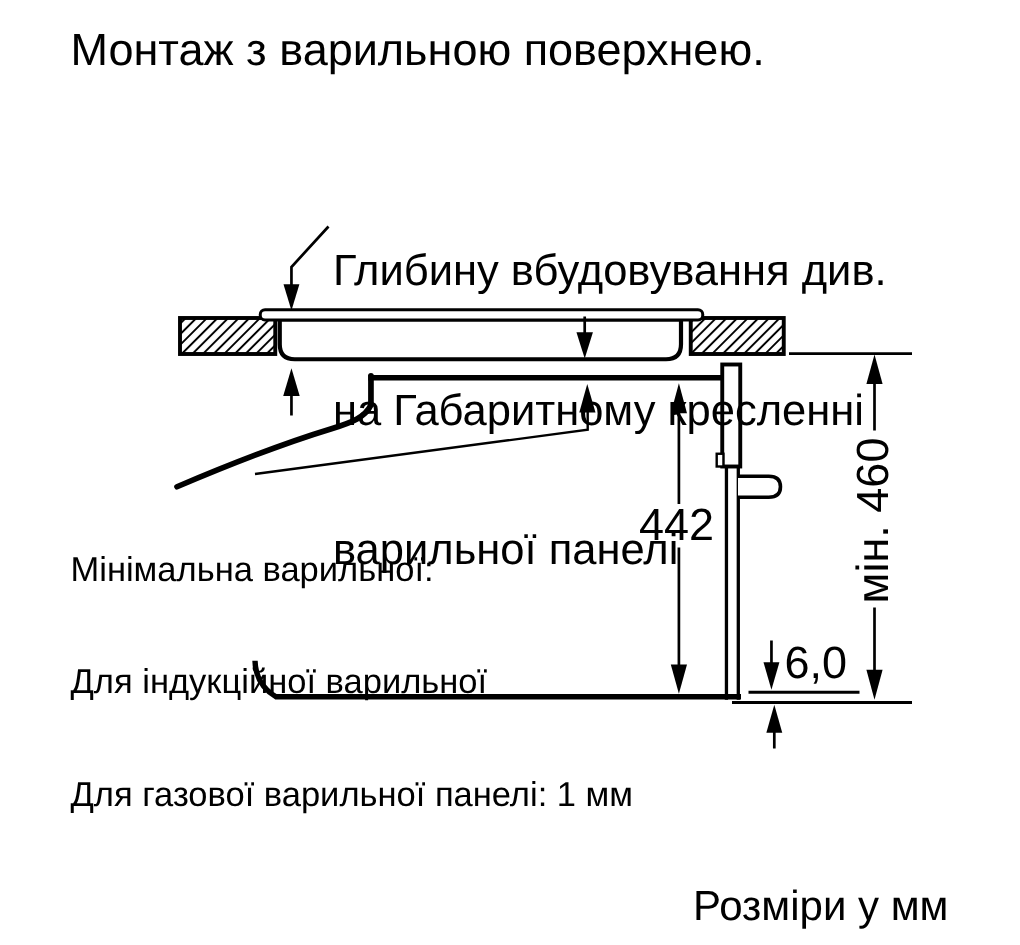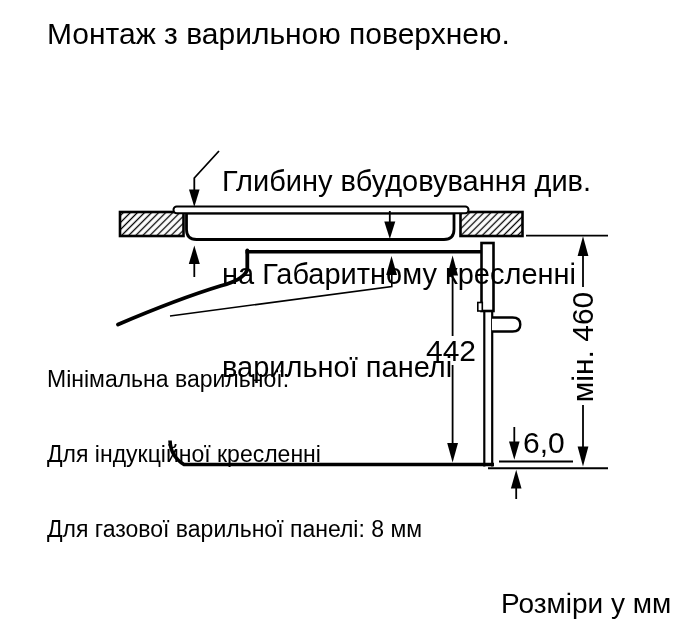--- a/index.html
+++ b/index.html
@@ -13,21 +13,21 @@
   .title{left:47px;top:17px;font-size:30px;line-height:34px;}
   .callout{left:222px;top:104px;font-size:29px;line-height:31px;}
   .note{left:47px;top:317px;font-size:23px;line-height:25px;}
   .dim{font-size:30px;line-height:30px;}
   .d442{left:426px;top:336px;}
   .d75{left:523px;top:428px;}
   .d460{
     left:517px;top:332px;width:132px;height:30px;text-align:center;
     transform:rotate(-90deg);transform-origin:50% 50%;
   }
-  .footer{left:462px;top:589px;font-size:28px;line-height:30px;margin-left:39px;}
+  .footer{left:462px;top:589px;font-size:28px;line-height:30px;}
 </style>
 </head>
 <body>
 
 <div class="stage">
 
   <svg width="680" height="630" viewBox="0 0 680 630">
     <defs>
       <pattern id="hatch" patternUnits="userSpaceOnUse" width="5" height="5" patternTransform="rotate(-45)">
         <path d="M0,2.5 H5" stroke="#000" stroke-width="1.3"></path>
@@ -110,22 +110,22 @@
   <div class="txt callout">
     <div>Глибину вбудовування див.</div>
     <div>на Габаритному кресленні</div>
     <div>варильної панелі</div>
   </div>
 
   <div class="txt title">Монтаж з варильною поверхнею.</div>
 
   <div class="txt note">
     <div>Мінімальна варильної:</div>
-    <div>Для індукційної кресленні</div>
-    <div>Для газової варильної панелі: 8 мм</div>
+    <div>Для індукційної варильної</div>
+    <div>Для газової варильної панелі: 1 мм</div>
     
     
   </div>
 
   <div class="txt dim d442">442</div>
   <div class="txt dim d460">мін. 460</div>
   <div class="txt dim d75">6,0</div>
 
   <div class="txt footer">Розміри у мм</div>
 </div>

